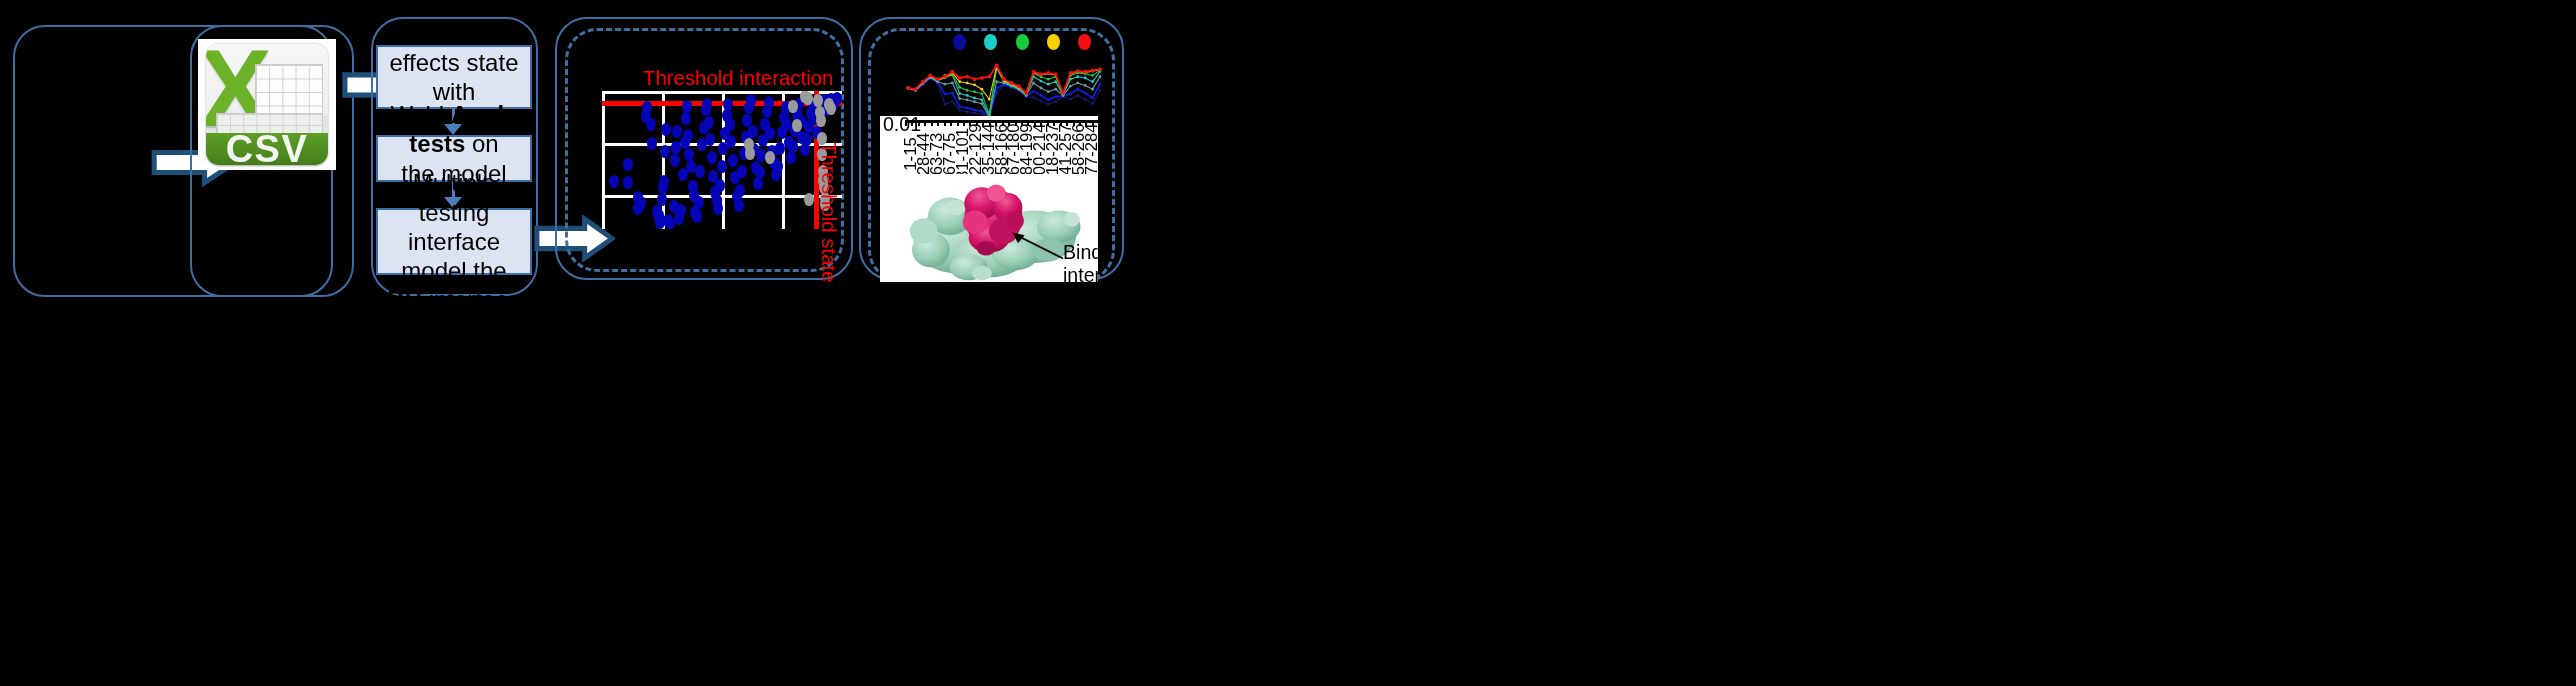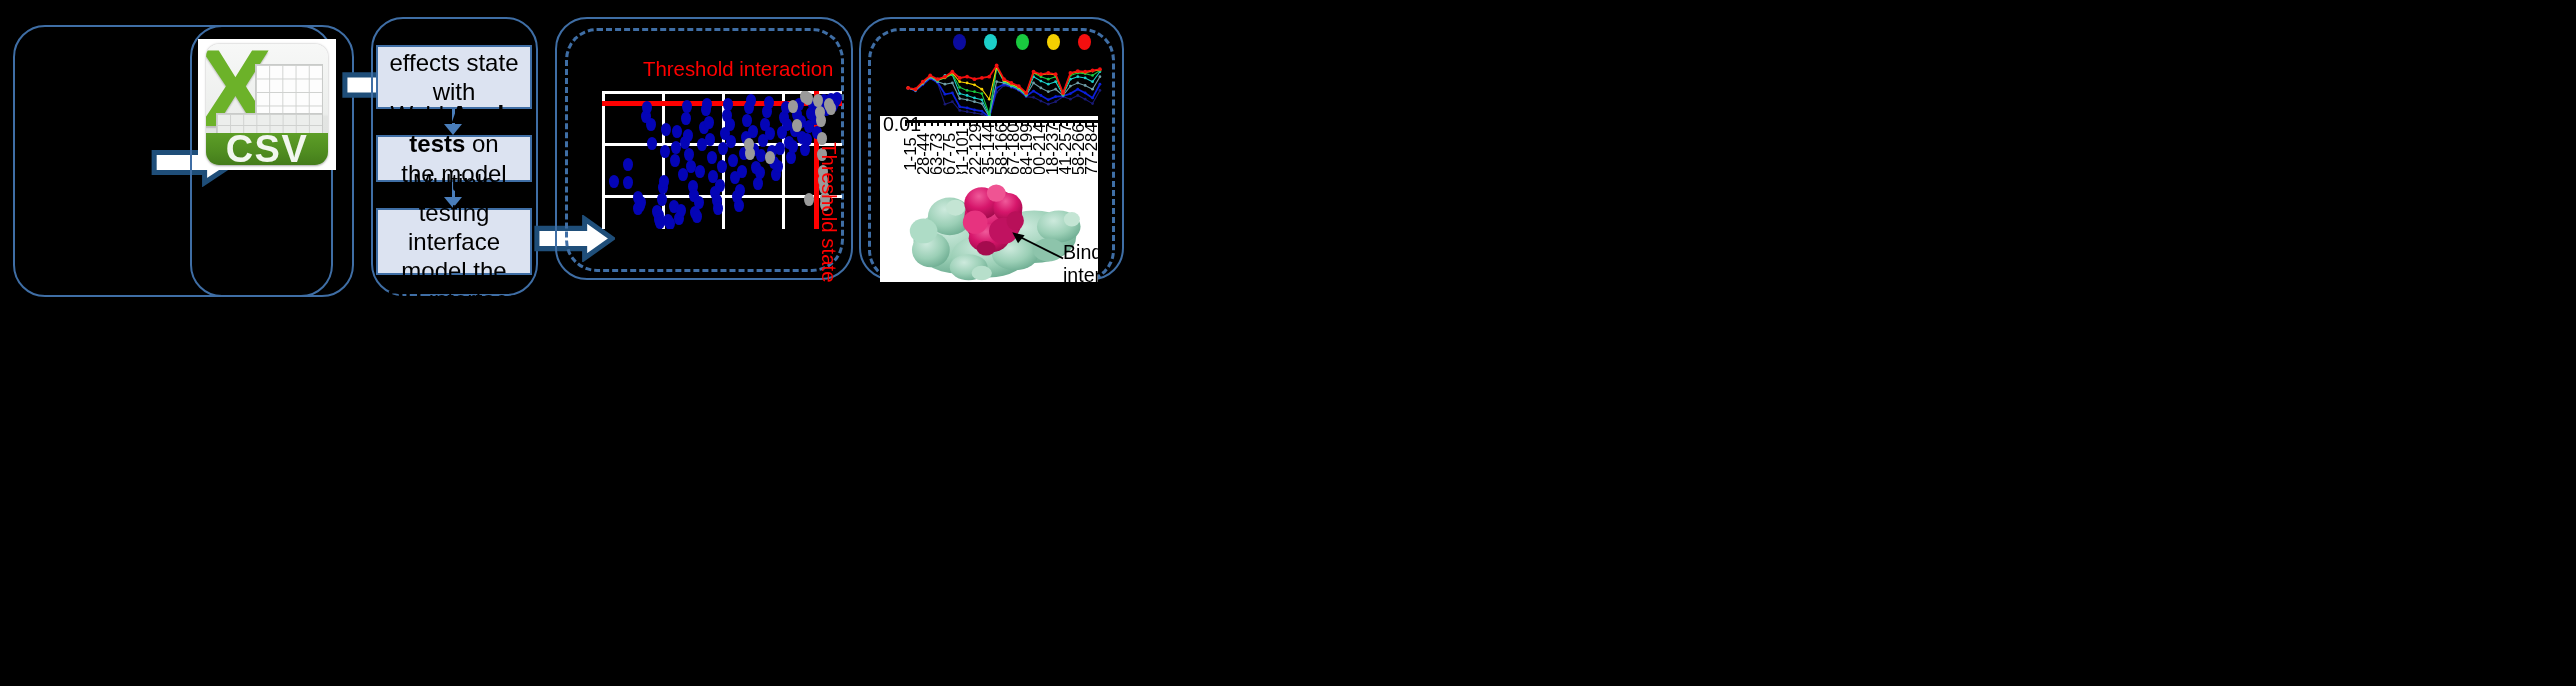--- a/index.html
+++ b/index.html
@@ -149,21 +149,21 @@
 
 <div class="arrow" style="left:534px;top:215px;width:81px;height:47px;">
   <svg width="81" height="47" viewBox="0 0 112 64">
     <polygon points="4,18 70,18 70,5 108,32 70,59 70,46 4,46" fill="#ffffff" stroke="#1f4e79" stroke-width="7" stroke-linejoin="miter"></polygon>
   </svg>
 </div>
 
 <div class="panel panel-solid" style="left:555px;top:17.4px;width:298px;height:263px;"></div>
 <div class="panel-dashed" style="left:565px;top:28px;width:279px;height:244px;"></div>
 
-<div class="lbl-thresh-int" style="left:643px;top:58px;">Threshold interaction</div>
+<div class="lbl-thresh-int" style="left:643px;top:67px;">Threshold interaction</div>
 
 <div class="scatter-wrap" style="left:602px;top:91px;width:240px;height:138px;">
   <div class="sgrid"></div>
   <div class="hline" style="left:0;top:10.2px;width:240px;"></div>
   <div class="vline" style="left:212px;top:0;height:138px;"></div>
   <div id="scatter-points">
       <div class="sdot blue" style="left: 7px; top: 84px;"></div>
       <div class="sdot blue" style="left: 21px; top: 85px;"></div>
       <div class="sdot blue" style="left: 21px; top: 67px;"></div>
       <div class="sdot blue" style="left: 31px; top: 100px;"></div>

